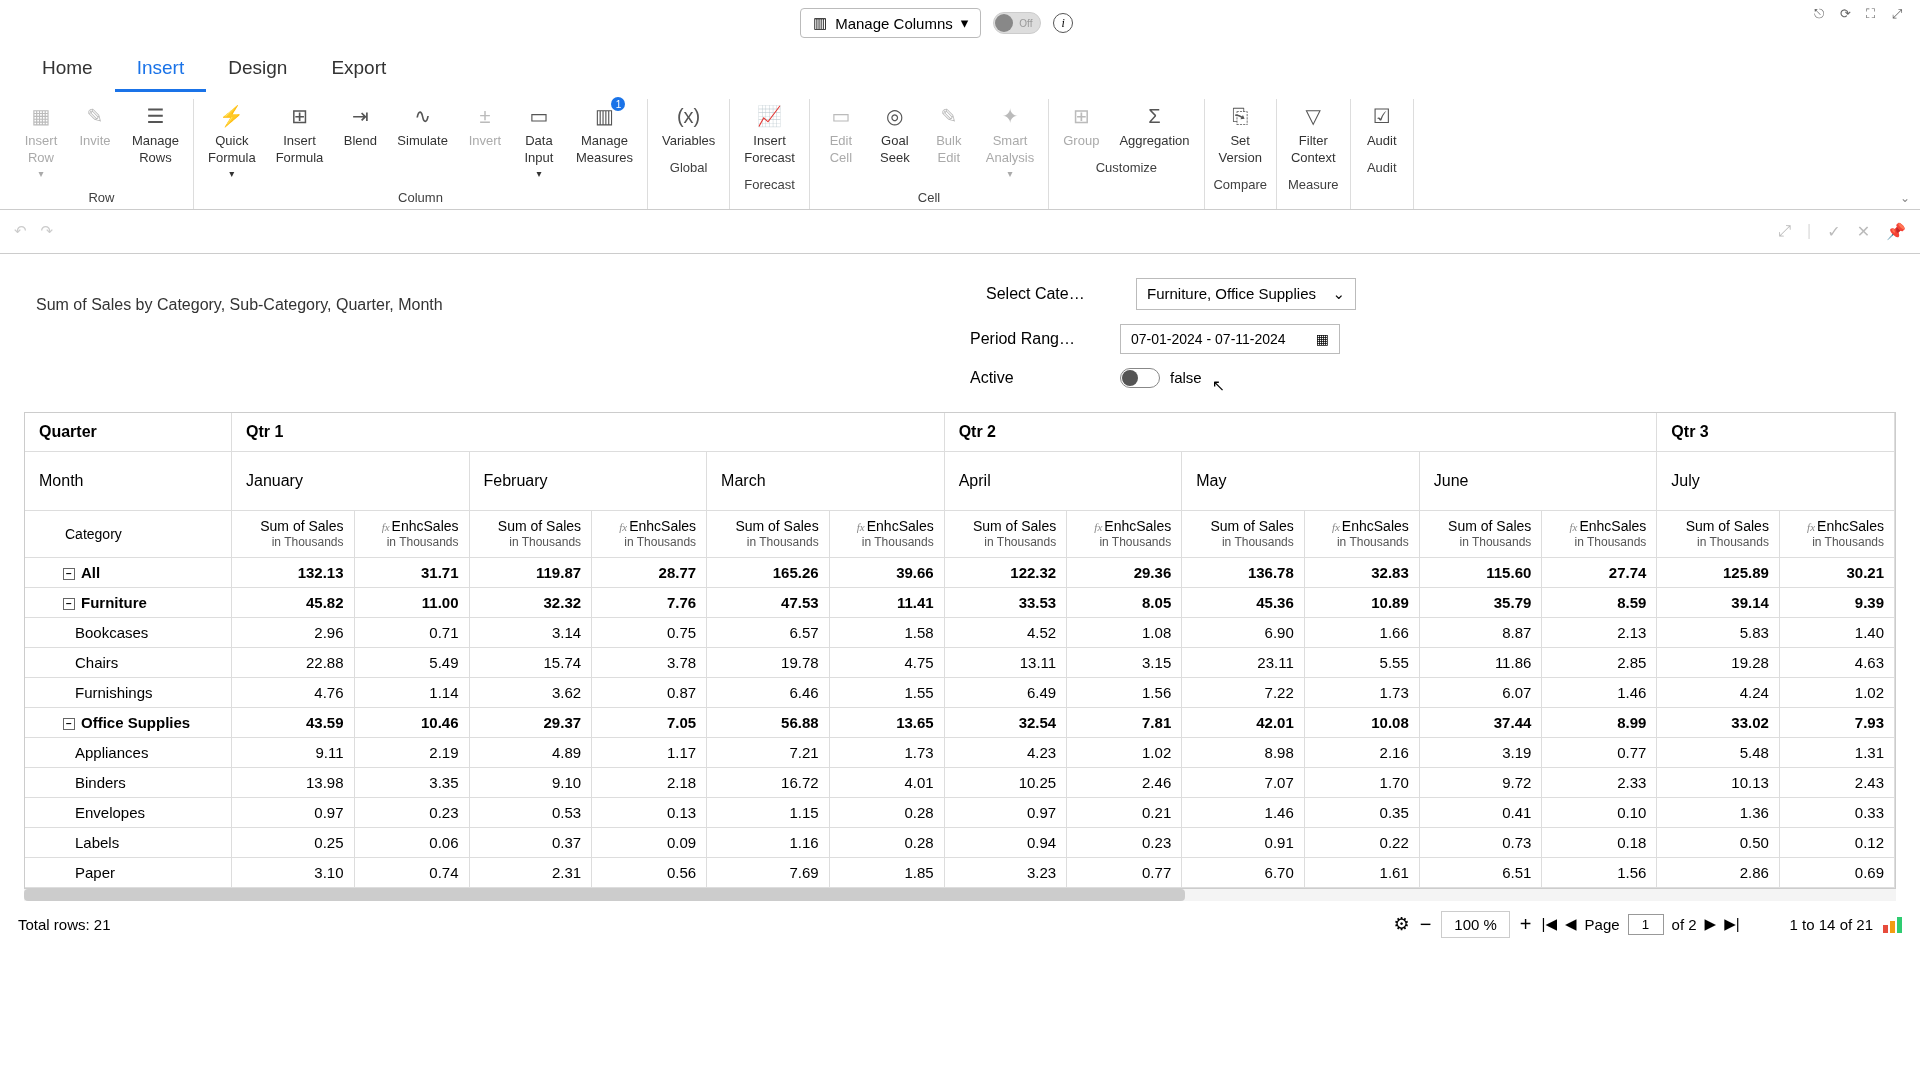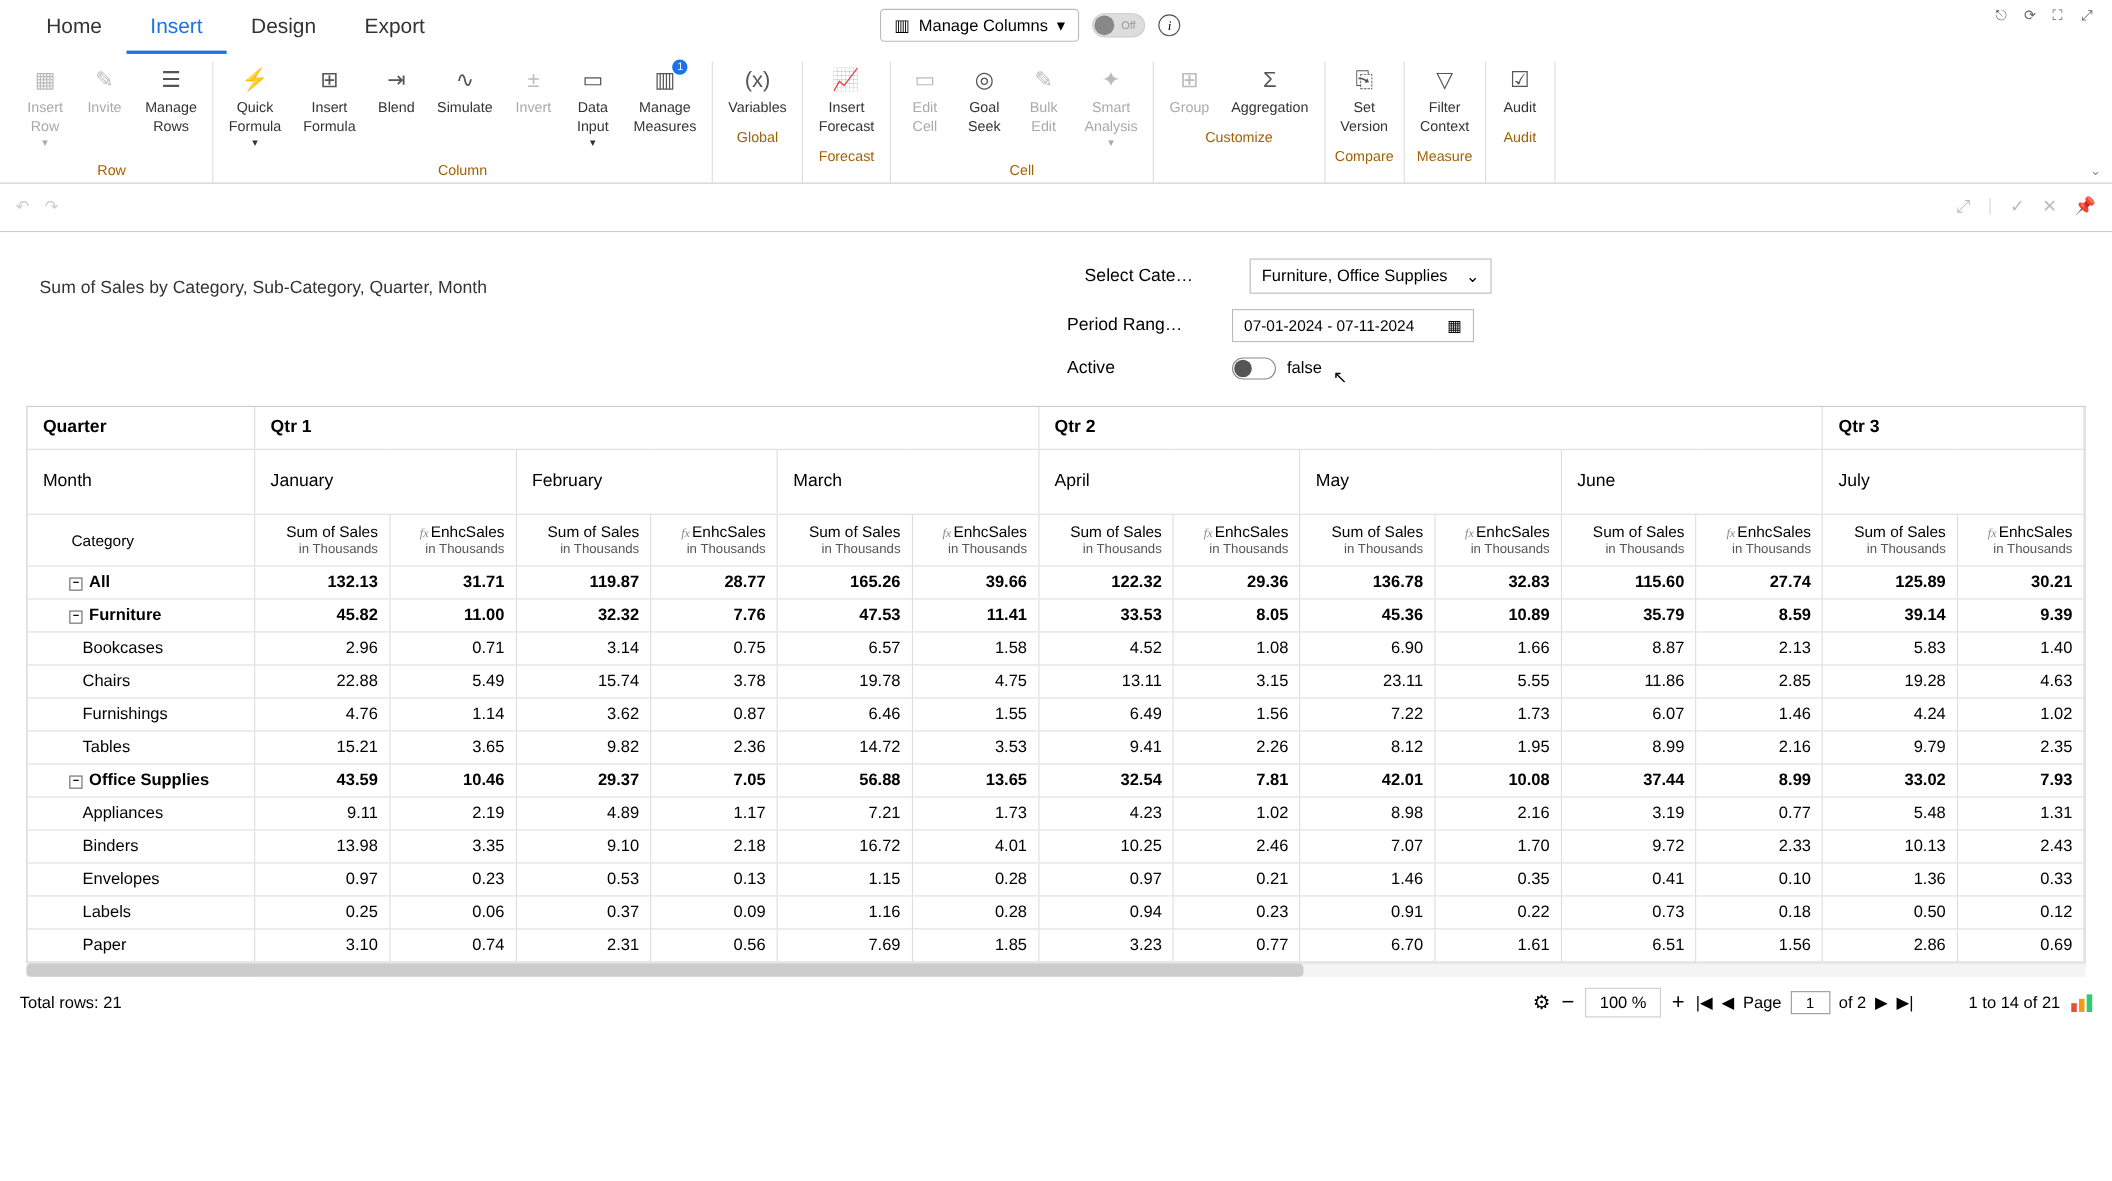--- a/index.html
+++ b/index.html
@@ -3,42 +3,42 @@
 <meta charset="utf-8">
 <style>
 * { box-sizing: border-box; margin: 0; padding: 0; font-family: Arial, sans-serif; }
 body { background: #fff; font-size: 13px; overflow: hidden; width: 1920px; height: 1074px; position: relative; }
 
 
 .win-controls { position: absolute; top: 6px; right: 12px; display: flex; gap: 10px; }
 .win-controls span { width: 16px; height: 16px; display: inline-block; font-size: 13px; color: #666; cursor: pointer; }
 
 
-.tabbar { display: flex; gap: 0; padding: 0 20px; height: 50px; align-items: flex-end; border-bottom: 1px solid transparent; }
+.tabbar { display: flex; gap: 0; padding: 0 20px; height: 50px; align-items: flex-end; border-bottom: 1px solid transparent; margin-top: 43px; }
 .tab { padding: 14px 22px 10px 22px; font-size: 19px; color: #333; cursor: pointer; border-bottom: 3px solid transparent; }
 .tab.active { color: #1a73e8; border-bottom: 3px solid #1a73e8; }
 
 
 .midbar { position: absolute; top: 8px; left: 800px; display: flex; align-items: center; gap: 12px; }
 .manage-cols { border: 1px solid #bbb; border-radius: 4px; padding: 5px 12px; display: flex; align-items: center; gap: 8px; font-size: 15px; cursor: pointer; }
 .toggle-pill { width: 48px; height: 22px; border-radius: 11px; background: #ddd; border:1px solid #ccc; display: inline-flex; align-items: center; padding: 1px; position:relative; }
 .toggle-pill .knob { width: 18px; height: 18px; border-radius: 50%; background: #888; }
 .toggle-pill .lbl { font-size:10px; color:#999; margin-left:6px;}
 .info-circle { width: 20px; height: 20px; border: 1.5px solid #555; border-radius: 50%; display:inline-flex; align-items:center; justify-content:center; font-size:12px; font-style: italic; font-family: serif; cursor:pointer; }
 
 
 .ribbon { display: flex; border-bottom: 1px solid #ccc; padding: 6px 10px 0 10px; position: relative; }
 .rgroup { display: flex; flex-direction: column; align-items: center; border-right: 1px solid #ddd; padding: 0 4px; }
 .rgroup:last-child { border-right: none; }
 .rbtns { display: flex; }
 .rbtn { display: flex; flex-direction: column; align-items: center; justify-content: flex-start; padding: 4px 10px; min-width: 54px; cursor: pointer; font-size: 13px; color: #333; text-align: center; line-height: 1.3; }
 .rbtn.disabled { color: #aaa; }
 .rbtn .ic { width: 26px; height: 26px; margin-bottom: 4px; display: flex; align-items:center; justify-content:center; font-size: 20px; color:#555; }
 .rbtn.disabled .ic { color:#bbb; }
-.rgroup-label { font-size: 13px; color: #a16207; padding: 6px 0 4px 0; }
+.rgroup-label { font-size: 13px; color: #404040; padding: 6px 0 4px 0; }
 .ribbon-expand { position:absolute; right: 10px; bottom:4px; color:#888; font-size:12px; cursor:pointer;}
 
 
 .fbar { display:flex; align-items:center; height:44px; border-bottom:1px solid #ccc; padding:0 14px; gap:14px;}
 .fbar .ficon { color:#ccc; font-size:15px; cursor:pointer; }
 .fbar .fline { flex:1; height:1px; }
 .fbar .right { display:flex; gap:16px; color:#bbb; font-size:16px; align-items:center;}
 .fbar .right span { cursor:pointer; }
 
 
@@ -410,37 +410,20 @@
           <td class="num">1.55</td>
           <td class="num">6.49</td>
           <td class="num">1.56</td>
           <td class="num">7.22</td>
           <td class="num">1.73</td>
           <td class="num">6.07</td>
           <td class="num">1.46</td>
           <td class="num">4.24</td>
           <td class="num">1.02</td>
         </tr>
-        <tr class="row-leaf">
-          <td class="rowlabel">Tables</td>
-          <td class="num">15.21</td>
-          <td class="num">3.65</td>
-          <td class="num">9.82</td>
-          <td class="num">2.36</td>
-          <td class="num">14.72</td>
-          <td class="num">3.53</td>
-          <td class="num">9.41</td>
-          <td class="num">2.26</td>
-          <td class="num">8.12</td>
-          <td class="num">1.95</td>
-          <td class="num">8.99</td>
-          <td class="num">2.16</td>
-          <td class="num">9.79</td>
-          <td class="num">2.35</td>
-        </tr>
         <tr class="row-grp">
           <td class="rowlabel"><span class="expander">−</span>Office Supplies</td>
           <td class="num">43.59</td>
           <td class="num">10.46</td>
           <td class="num">29.37</td>
           <td class="num">7.05</td>
           <td class="num">56.88</td>
           <td class="num">13.65</td>
           <td class="num">32.54</td>
           <td class="num">7.81</td>

